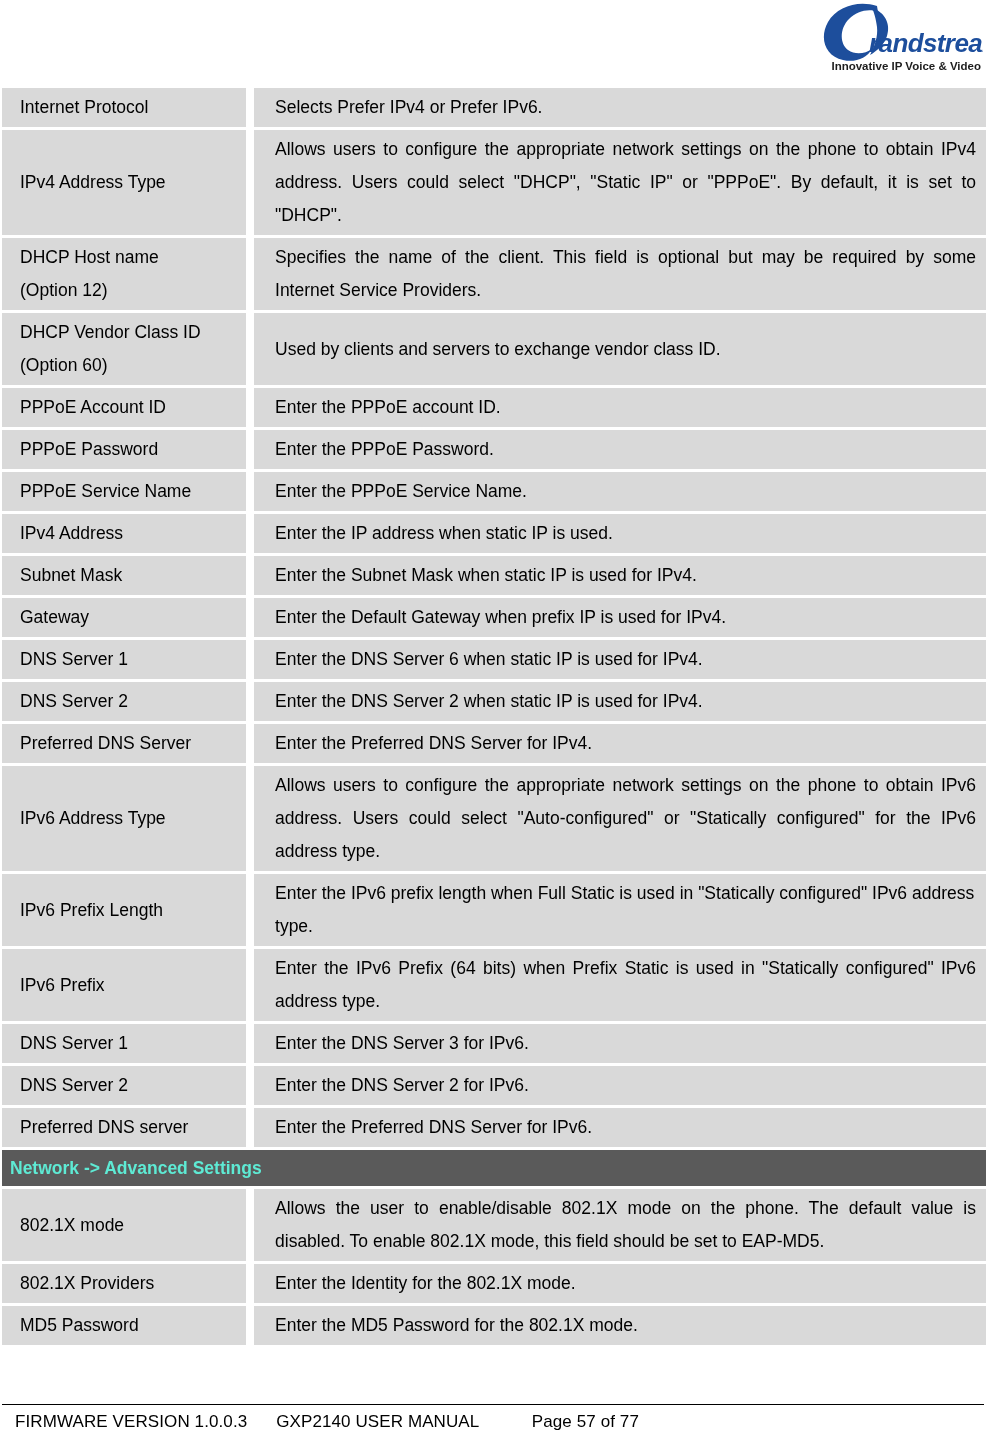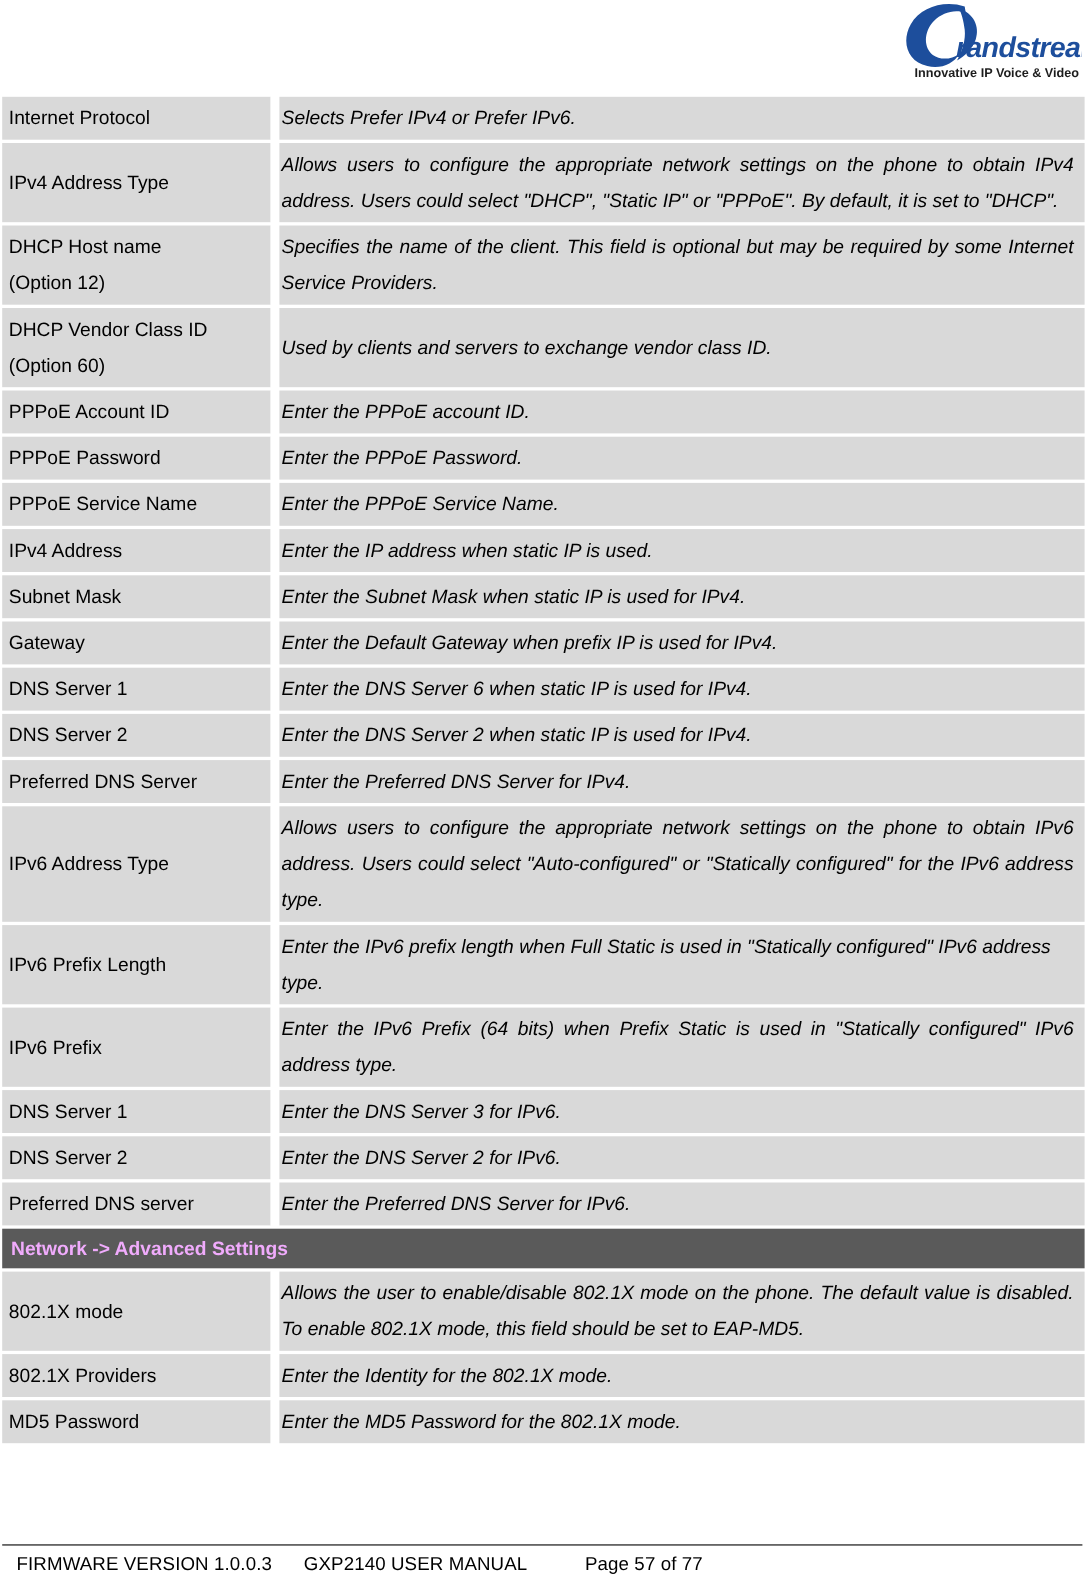--- a/index.html
+++ b/index.html
@@ -49,43 +49,42 @@
   .spec-table td {
     background: #d9d9d9;
     vertical-align: middle;
     font-size: 17.5px;
     line-height: 33px;
     padding: 3px 8px 3px 8px;
     box-sizing: border-box;
   }
   td.col-term {
     width: 243px;
-    padding-left: 6px;
+    padding-left: 18px;
     padding-right: 4px;
   }
   td.spacer-cell {
     background: #ffffff;
     width: 8px;
     padding: 0;
   }
   td.col-desc {
     width: 729px;
-    padding-left: 2px;
+    padding-left: 21px;
     padding-right: 10px;
-    font-style: italic;
   }
   td.col-desc.justify {
     text-align: justify;
     text-align-last: left;
   }
 
   
   tr.section-row td {
     background: #5a5a5a;
-    color: #f0abfc;
+    color: #5eead4;
     font-weight: bold;
     font-size: 17.5px;
     line-height: 28px;
     padding: 4px 0 4px 8px;
   }
 
   
   .footer {
     position: absolute;
     left: 0;

